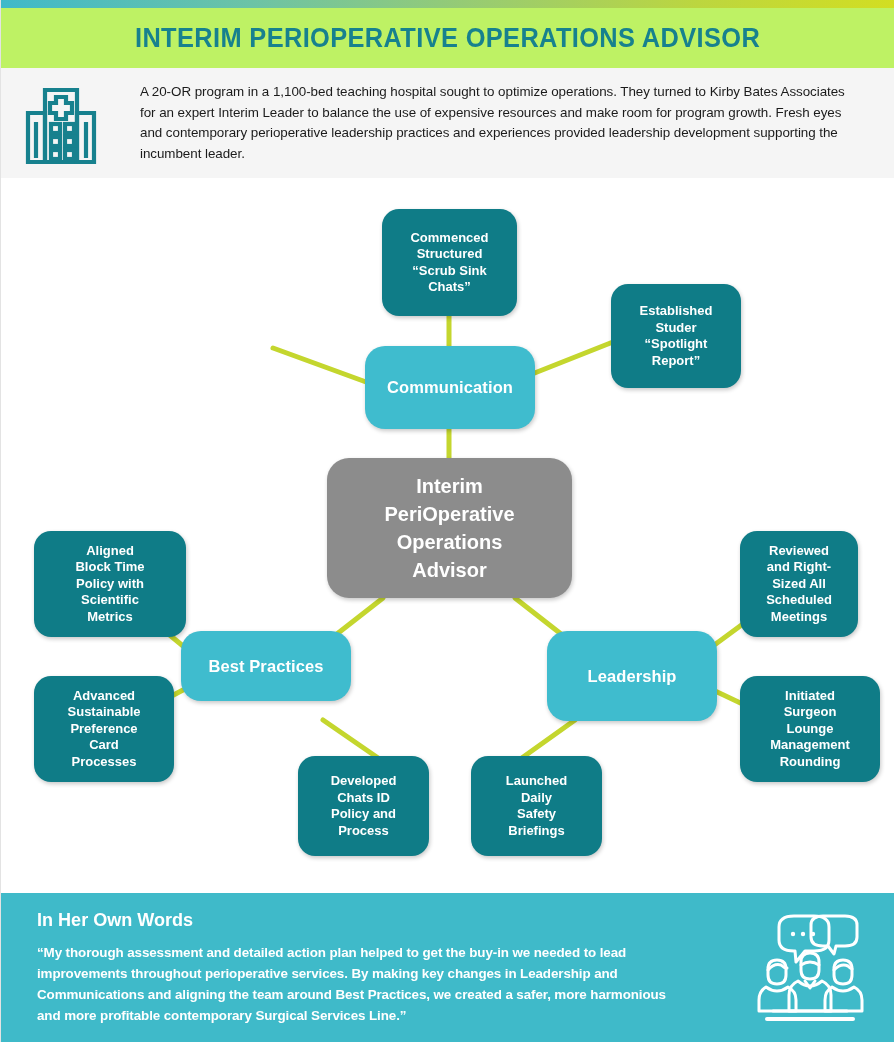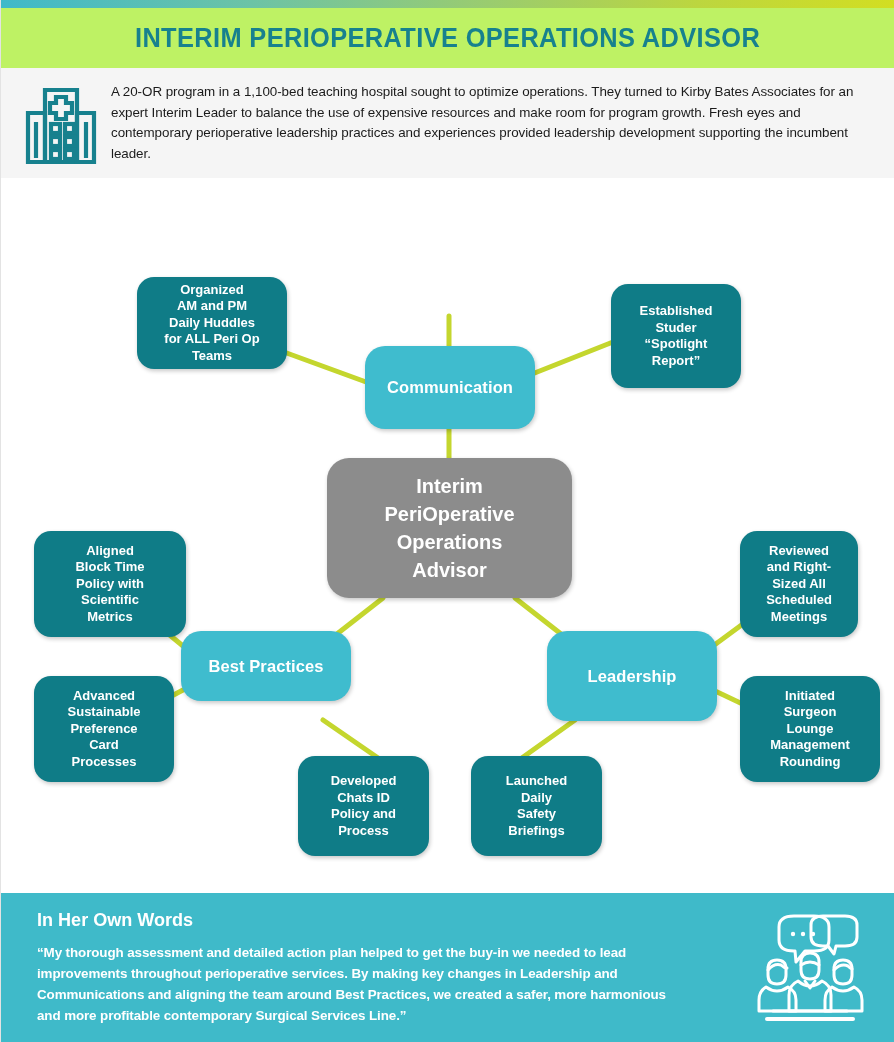--- a/index.html
+++ b/index.html
@@ -73,20 +73,21 @@
     justify-content: center;
     padding-left: 10px;
     box-sizing: border-box;
   }
   .intro-text {
     font-size: 13.4px;
     line-height: 20.5px;
     color: #1b1b1b;
     padding-right: 36px;
     letter-spacing: -0.05px;
+    margin-left: 29px;
   }
 
   
   .diagram {
     position: absolute;
     left: 0; top: 178px;
     width: 894px;
     height: 715px;
     background: #ffffff;
   }
@@ -230,30 +231,29 @@
         <line x1="182" y1="468" x2="148" y2="440"></line>
         <line x1="182" y1="512" x2="148" y2="530"></line>
         <line x1="322" y1="542" x2="380" y2="582"></line>
 
         <line x1="712" y1="468" x2="750" y2="440"></line>
         <line x1="712" y1="512" x2="750" y2="530"></line>
         <line x1="574" y1="542" x2="518" y2="582"></line>
       </g>
     </svg>
 
-    <div class="node node-leaf" style="left:136px; top:99px; width:150px; height:92px;">
-      <div>
-        <span>Organized</span>
-        <span>AM and PM</span>
-        <span>Daily Huddles</span>
-        <span>for ALL Peri Op</span>
-        <span>Teams</span>
-      </div>
-    </div>
-
+
+    <div class="node node-leaf" style="left:381px; top:31px; width:135px; height:107px;">
+      <div>
+        <span>Commenced</span>
+        <span>Structured</span>
+        <span>“Scrub Sink</span>
+        <span>Chats”</span>
+      </div>
+    </div>
 
     <div class="node node-leaf" style="left:610px; top:106px; width:130px; height:104px;">
       <div>
         <span>Established</span>
         <span>Studer</span>
         <span>“Spotlight</span>
         <span>Report”</span>
       </div>
     </div>
 

